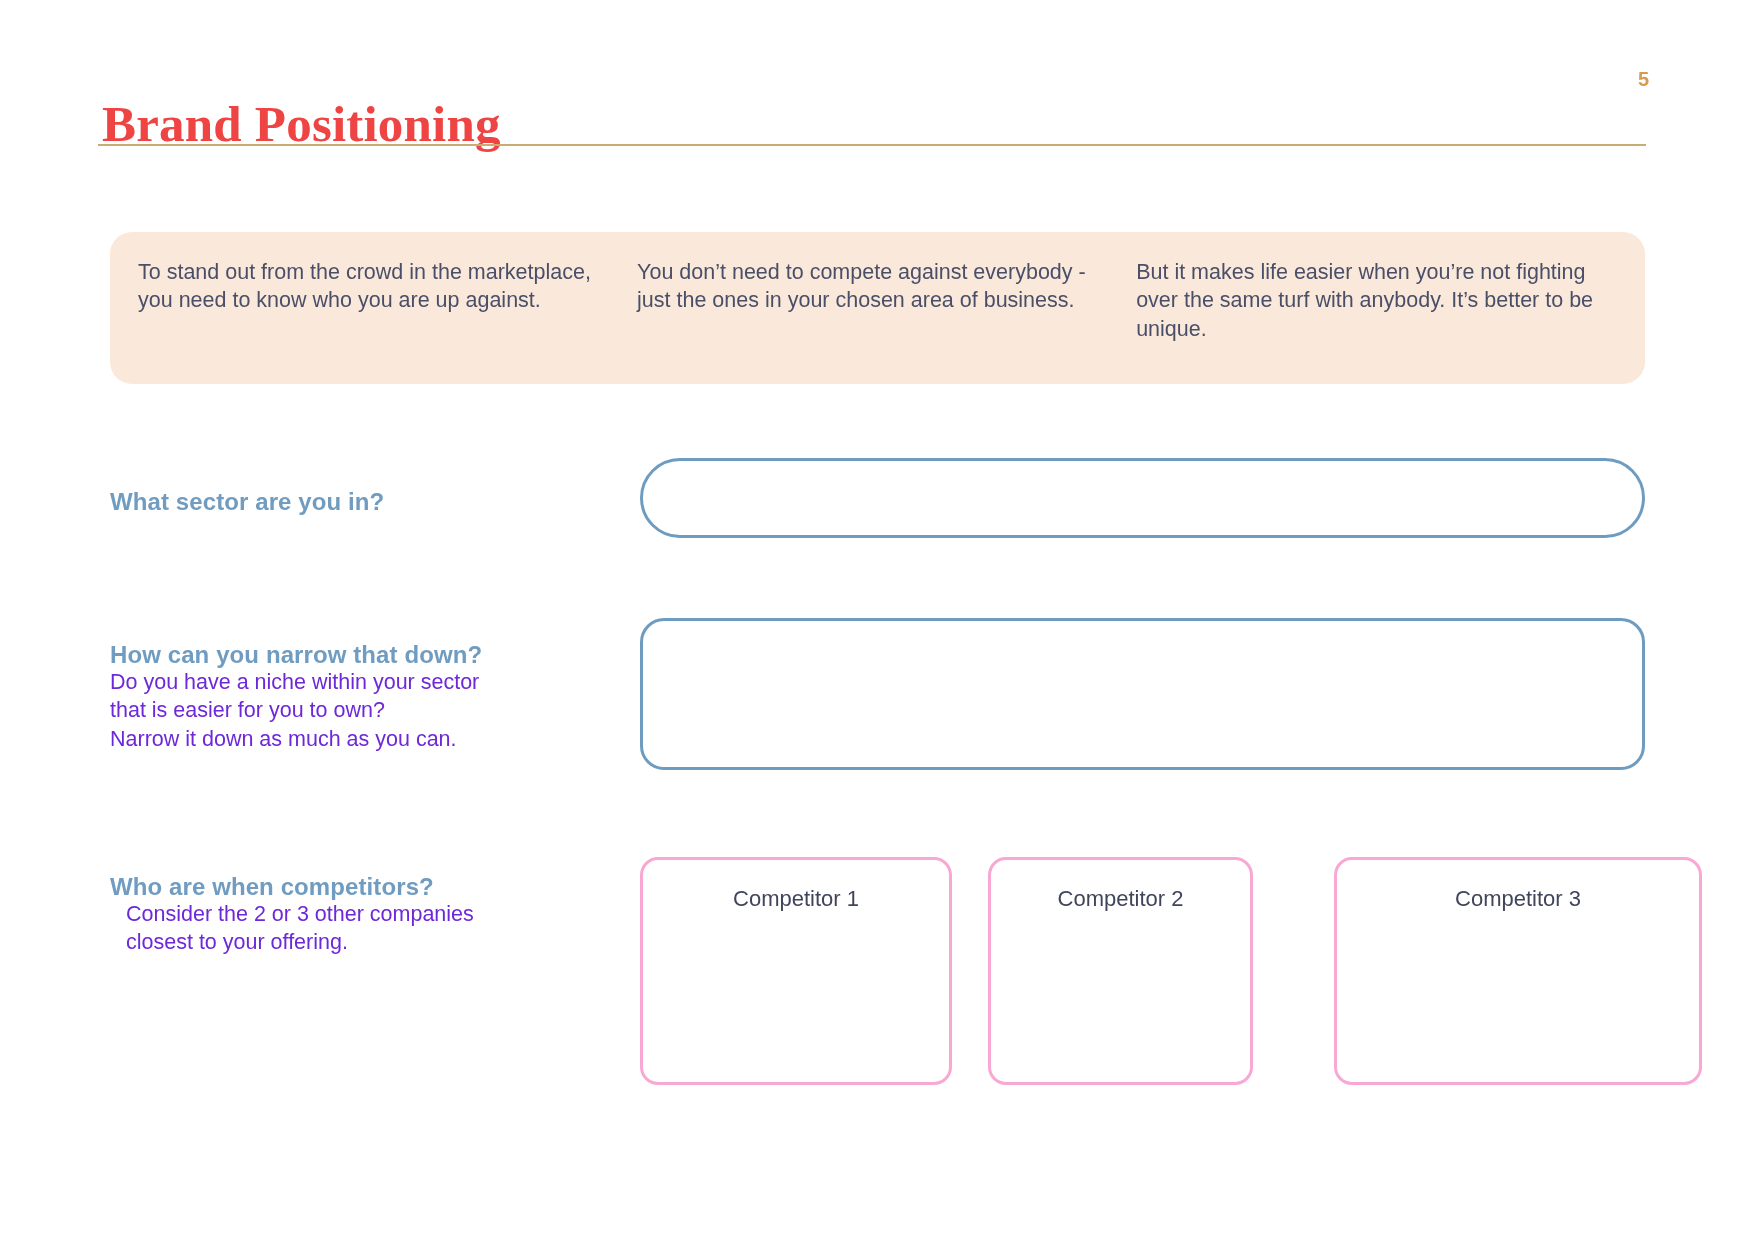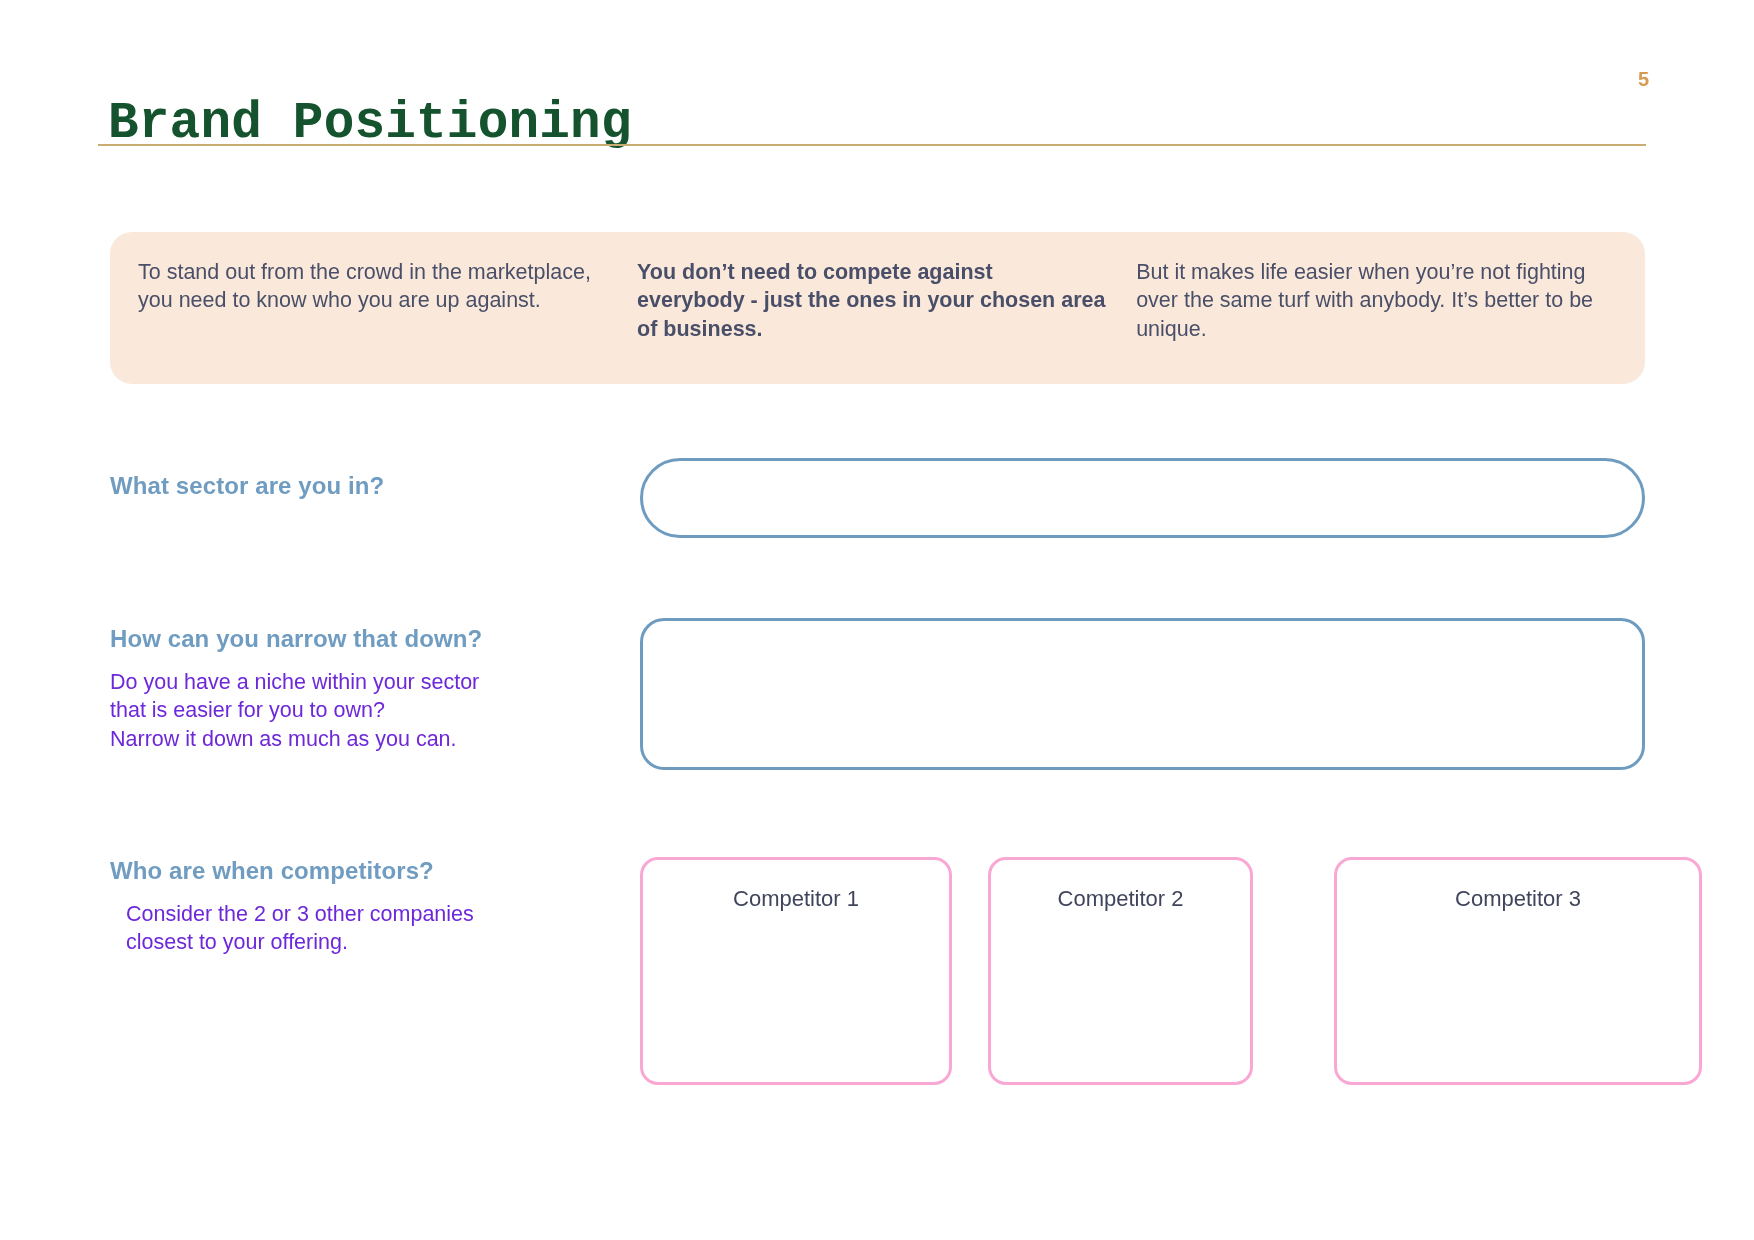--- a/index.html
+++ b/index.html
@@ -19,26 +19,26 @@
     position: absolute;
     left: 0; top: 0;
     width: 1754px;
     height: 1240px;
     background: #ffffff;
   }
 
   
   .page-title {
     position: absolute;
-    left: 108px;
+    left: 102px;
     top: 62px;
-    font-family: Liberation Mono, monospace;
+    font-family: Liberation Serif, serif;
     font-size: 51px;
     font-weight: 700;
-    color: #14532d;
+    color: #ef4444;
     letter-spacing: 0.2px;
     line-height: 1.1;
     white-space: nowrap;
   }
   .page-number {
     position: absolute;
     right: 105px;
     top: 68px;
     font-size: 20px;
     font-weight: 600;
@@ -69,31 +69,32 @@
     gap: 0px;
   }
   .intro-col {
     font-size: 21.5px;
     line-height: 1.32;
     color: #4a4f69;
     white-space: pre-line;
     box-sizing: border-box;
   }
   .intro-col-1 { width: 508px; padding-right: 30px; }
-  .intro-col-2 { width: 508px; padding-right: 30px; font-weight: bold; }
+  .intro-col-2 { width: 508px; padding-right: 30px; }
   .intro-col-3 { width: 490px; }
 
   
   .q-label {
     position: absolute;
     font-size: 24px;
     font-weight: 700;
     color: #6f9cc0;
     letter-spacing: 0.1px;
     white-space: nowrap;
+    margin-top: 16px;
   }
   .q-hint {
     position: absolute;
     font-size: 21.5px;
     line-height: 1.32;
     color: #6d28d9;
     white-space: pre-line;
   }
 
   .answer-box {

